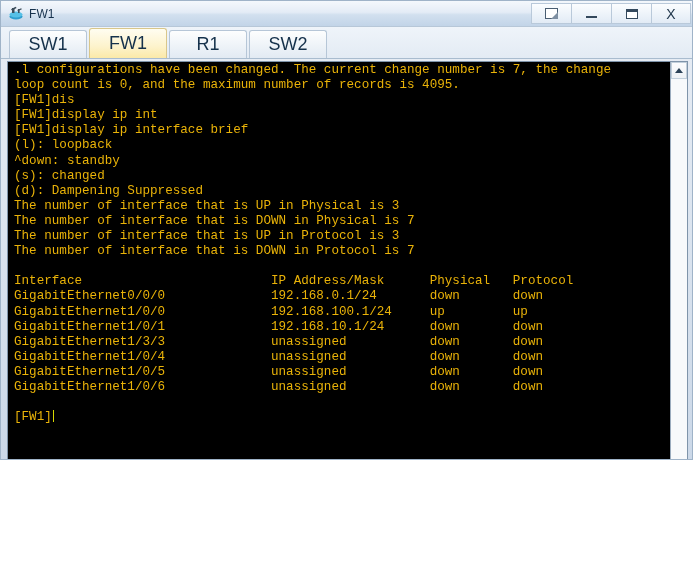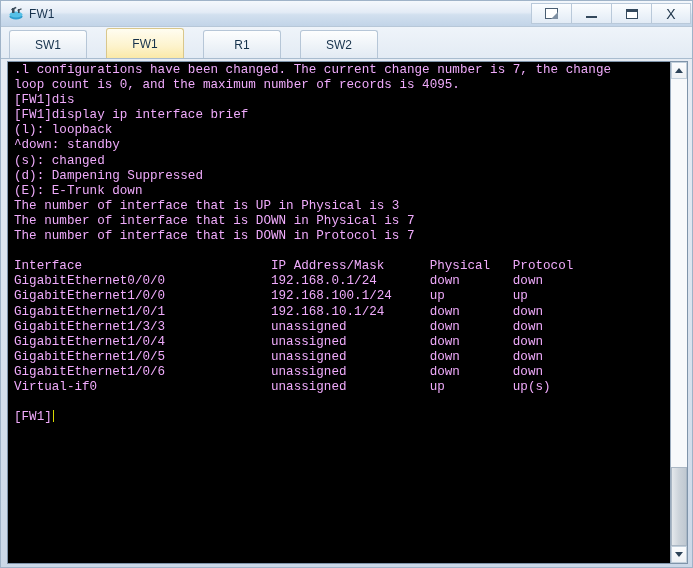--- a/index.html
+++ b/index.html
@@ -11,21 +11,21 @@
     width: 693px;
     height: 568px;
     overflow: hidden;
     font-family: "Liberation Sans", sans-serif;
   }
 
   
   .window {
     position: relative;
     width: 693px;
-    height: 568px;
+    height: 460px;
     box-sizing: border-box;
     background: linear-gradient(to bottom, #e9eef5 0%, #dbe4ef 50%, #cbd8e8 100%);
     border: 1px solid #9fb3c8;
     overflow: hidden;
   }
 
   
   .titlebar {
     position: absolute;
     left: 0; top: 0;
@@ -118,25 +118,25 @@
     background: linear-gradient(to bottom, #eff4fa 0%, #e3ebf4 100%);
     border-bottom: 1px solid #a9bccf;
     display: flex;
     align-items: flex-end;
     padding-left: 8px;
   }
   .tab {
     height: 28px;
     min-width: 78px;
     box-sizing: border-box;
-    margin-right: 19px;
+    margin-right: 2px;
     display: flex;
     align-items: center;
     justify-content: center;
-    font-size: 12px;
+    font-size: 18px;
     color: #1c3category;
     color: #15314b;
     background: linear-gradient(to bottom, #fdfefe 0%, #eef3f8 55%, #e2eaf3 100%);
     border: 1px solid #b6c6d7;
     border-bottom: none;
     border-radius: 3px 3px 0 0;
     padding: 3px 14px;
     white-space: nowrap;
   }
   .tab.active {
@@ -163,21 +163,21 @@
     background: #000000;
     position: relative;
     overflow: hidden;
     padding: 1px 0 0 6px;
     box-sizing: border-box;
   }
   .term-line {
     font-family: "Liberation Mono", "DejaVu Sans Mono", monospace;
     font-size: 12.6px;
     line-height: 15.1px;
-    color: #f0abfc;
+    color: #eab308;
     white-space: pre;
     letter-spacing: 0px;
     height: 15.1px;
   }
   .term-line.blank { color: transparent; }
   .cursor {
     display: inline-block;
     width: 1px;
     height: 12px;
     background: #d7d700;
@@ -273,39 +273,39 @@
     <div class="tab">
       <span>SW2</span>
     </div>
   </div>
 
   <div class="term-frame">
     <div class="term" id="terminal-output">
         <div class="term-line">.l configurations have been changed. The current change number is 7, the change</div>
         <div class="term-line">loop count is 0, and the maximum number of records is 4095.</div>
         <div class="term-line">[FW1]dis</div>
+        <div class="term-line">[FW1]display ip int</div>
         <div class="term-line">[FW1]display ip interface brief</div>
         <div class="term-line">(l): loopback</div>
         <div class="term-line">^down: standby</div>
         <div class="term-line">(s): changed</div>
         <div class="term-line">(d): Dampening Suppressed</div>
-        <div class="term-line">(E): E-Trunk down</div>
         <div class="term-line">The number of interface that is UP in Physical is 3</div>
         <div class="term-line">The number of interface that is DOWN in Physical is 7</div>
+        <div class="term-line">The number of interface that is UP in Protocol is 3</div>
         <div class="term-line">The number of interface that is DOWN in Protocol is 7</div>
         <div class="term-line blank"> </div>
         <div class="term-line">Interface                         IP Address/Mask      Physical   Protocol</div>
         <div class="term-line">GigabitEthernet0/0/0              192.168.0.1/24       down       down</div>
         <div class="term-line">GigabitEthernet1/0/0              192.168.100.1/24     up         up</div>
         <div class="term-line">GigabitEthernet1/0/1              192.168.10.1/24      down       down</div>
         <div class="term-line">GigabitEthernet1/3/3              unassigned           down       down</div>
         <div class="term-line">GigabitEthernet1/0/4              unassigned           down       down</div>
         <div class="term-line">GigabitEthernet1/0/5              unassigned           down       down</div>
         <div class="term-line">GigabitEthernet1/0/6              unassigned           down       down</div>
-        <div class="term-line">Virtual-if0                       unassigned           up         up(s)</div>
         <div class="term-line blank"> </div>
         <div class="term-line">[FW1]<span class="cursor"></span></div>
       </div>
 
     <div class="vscroll">
       <div class="sb-btn">
         <span class="sb-arrow up"></span>
       </div>
       <div class="sb-track" id="sb-track">
         <div class="sb-thumb" id="sb-thumb" style="height: 79px; top: 388px;"></div>

